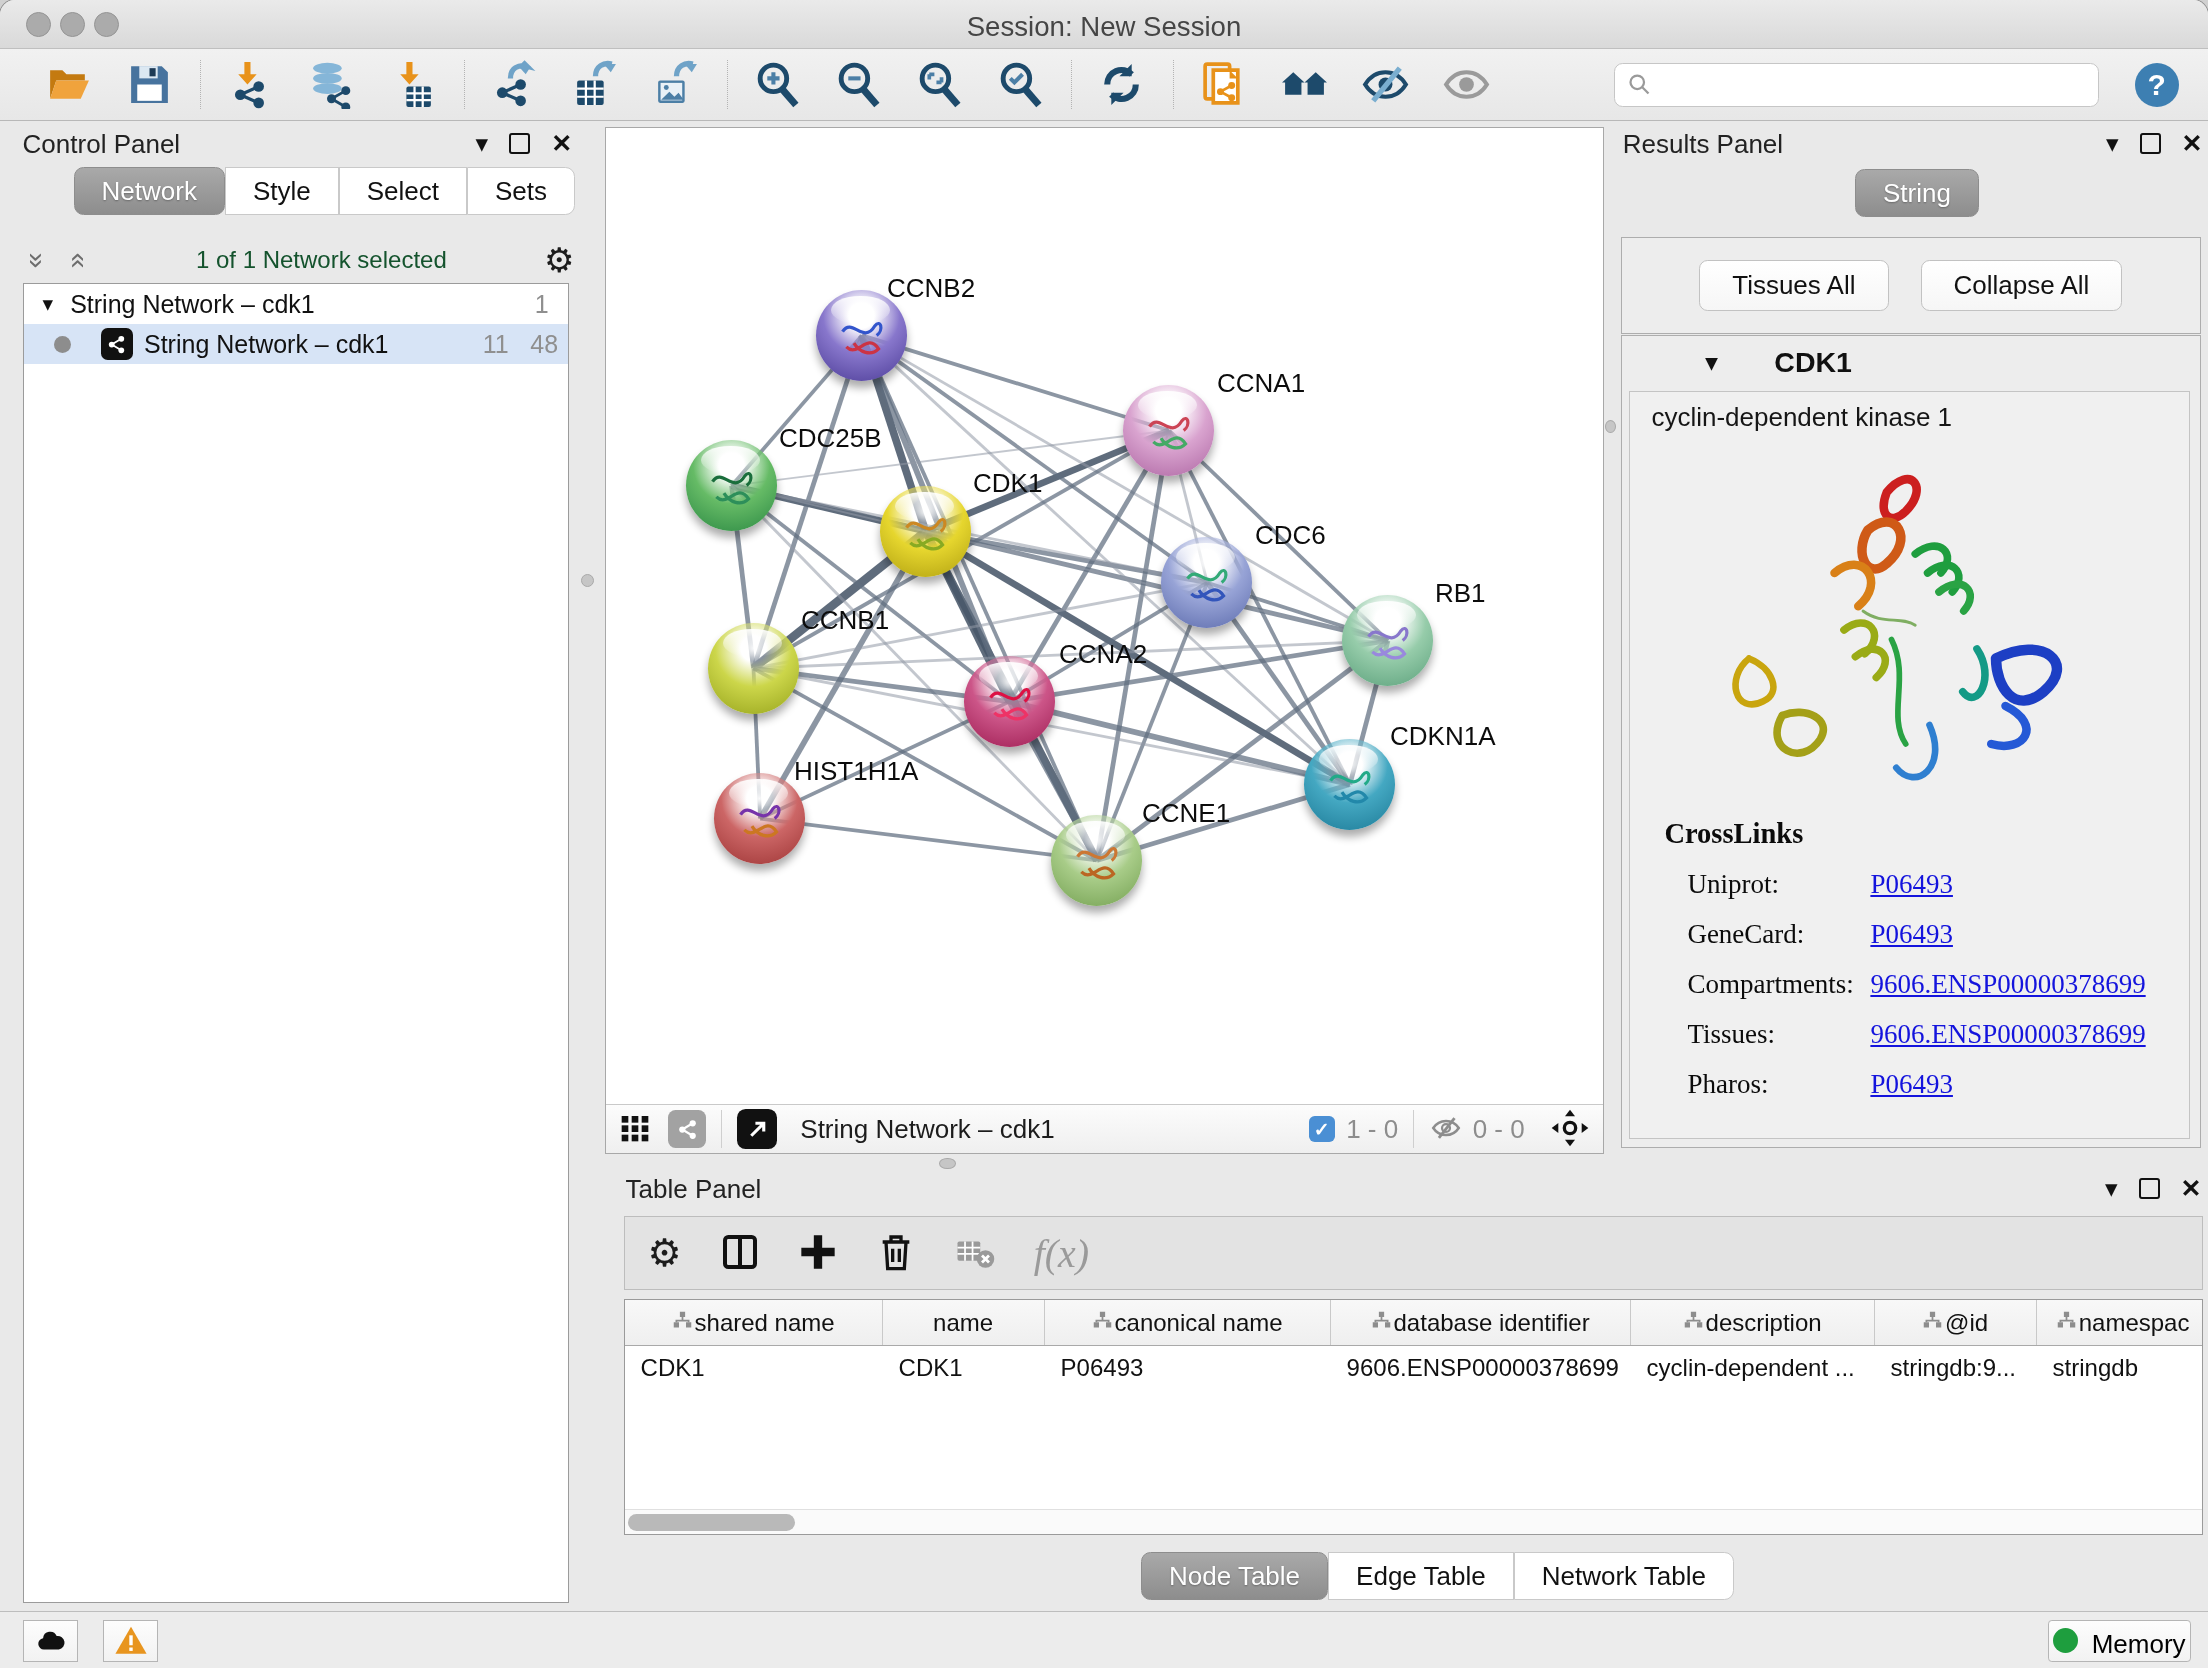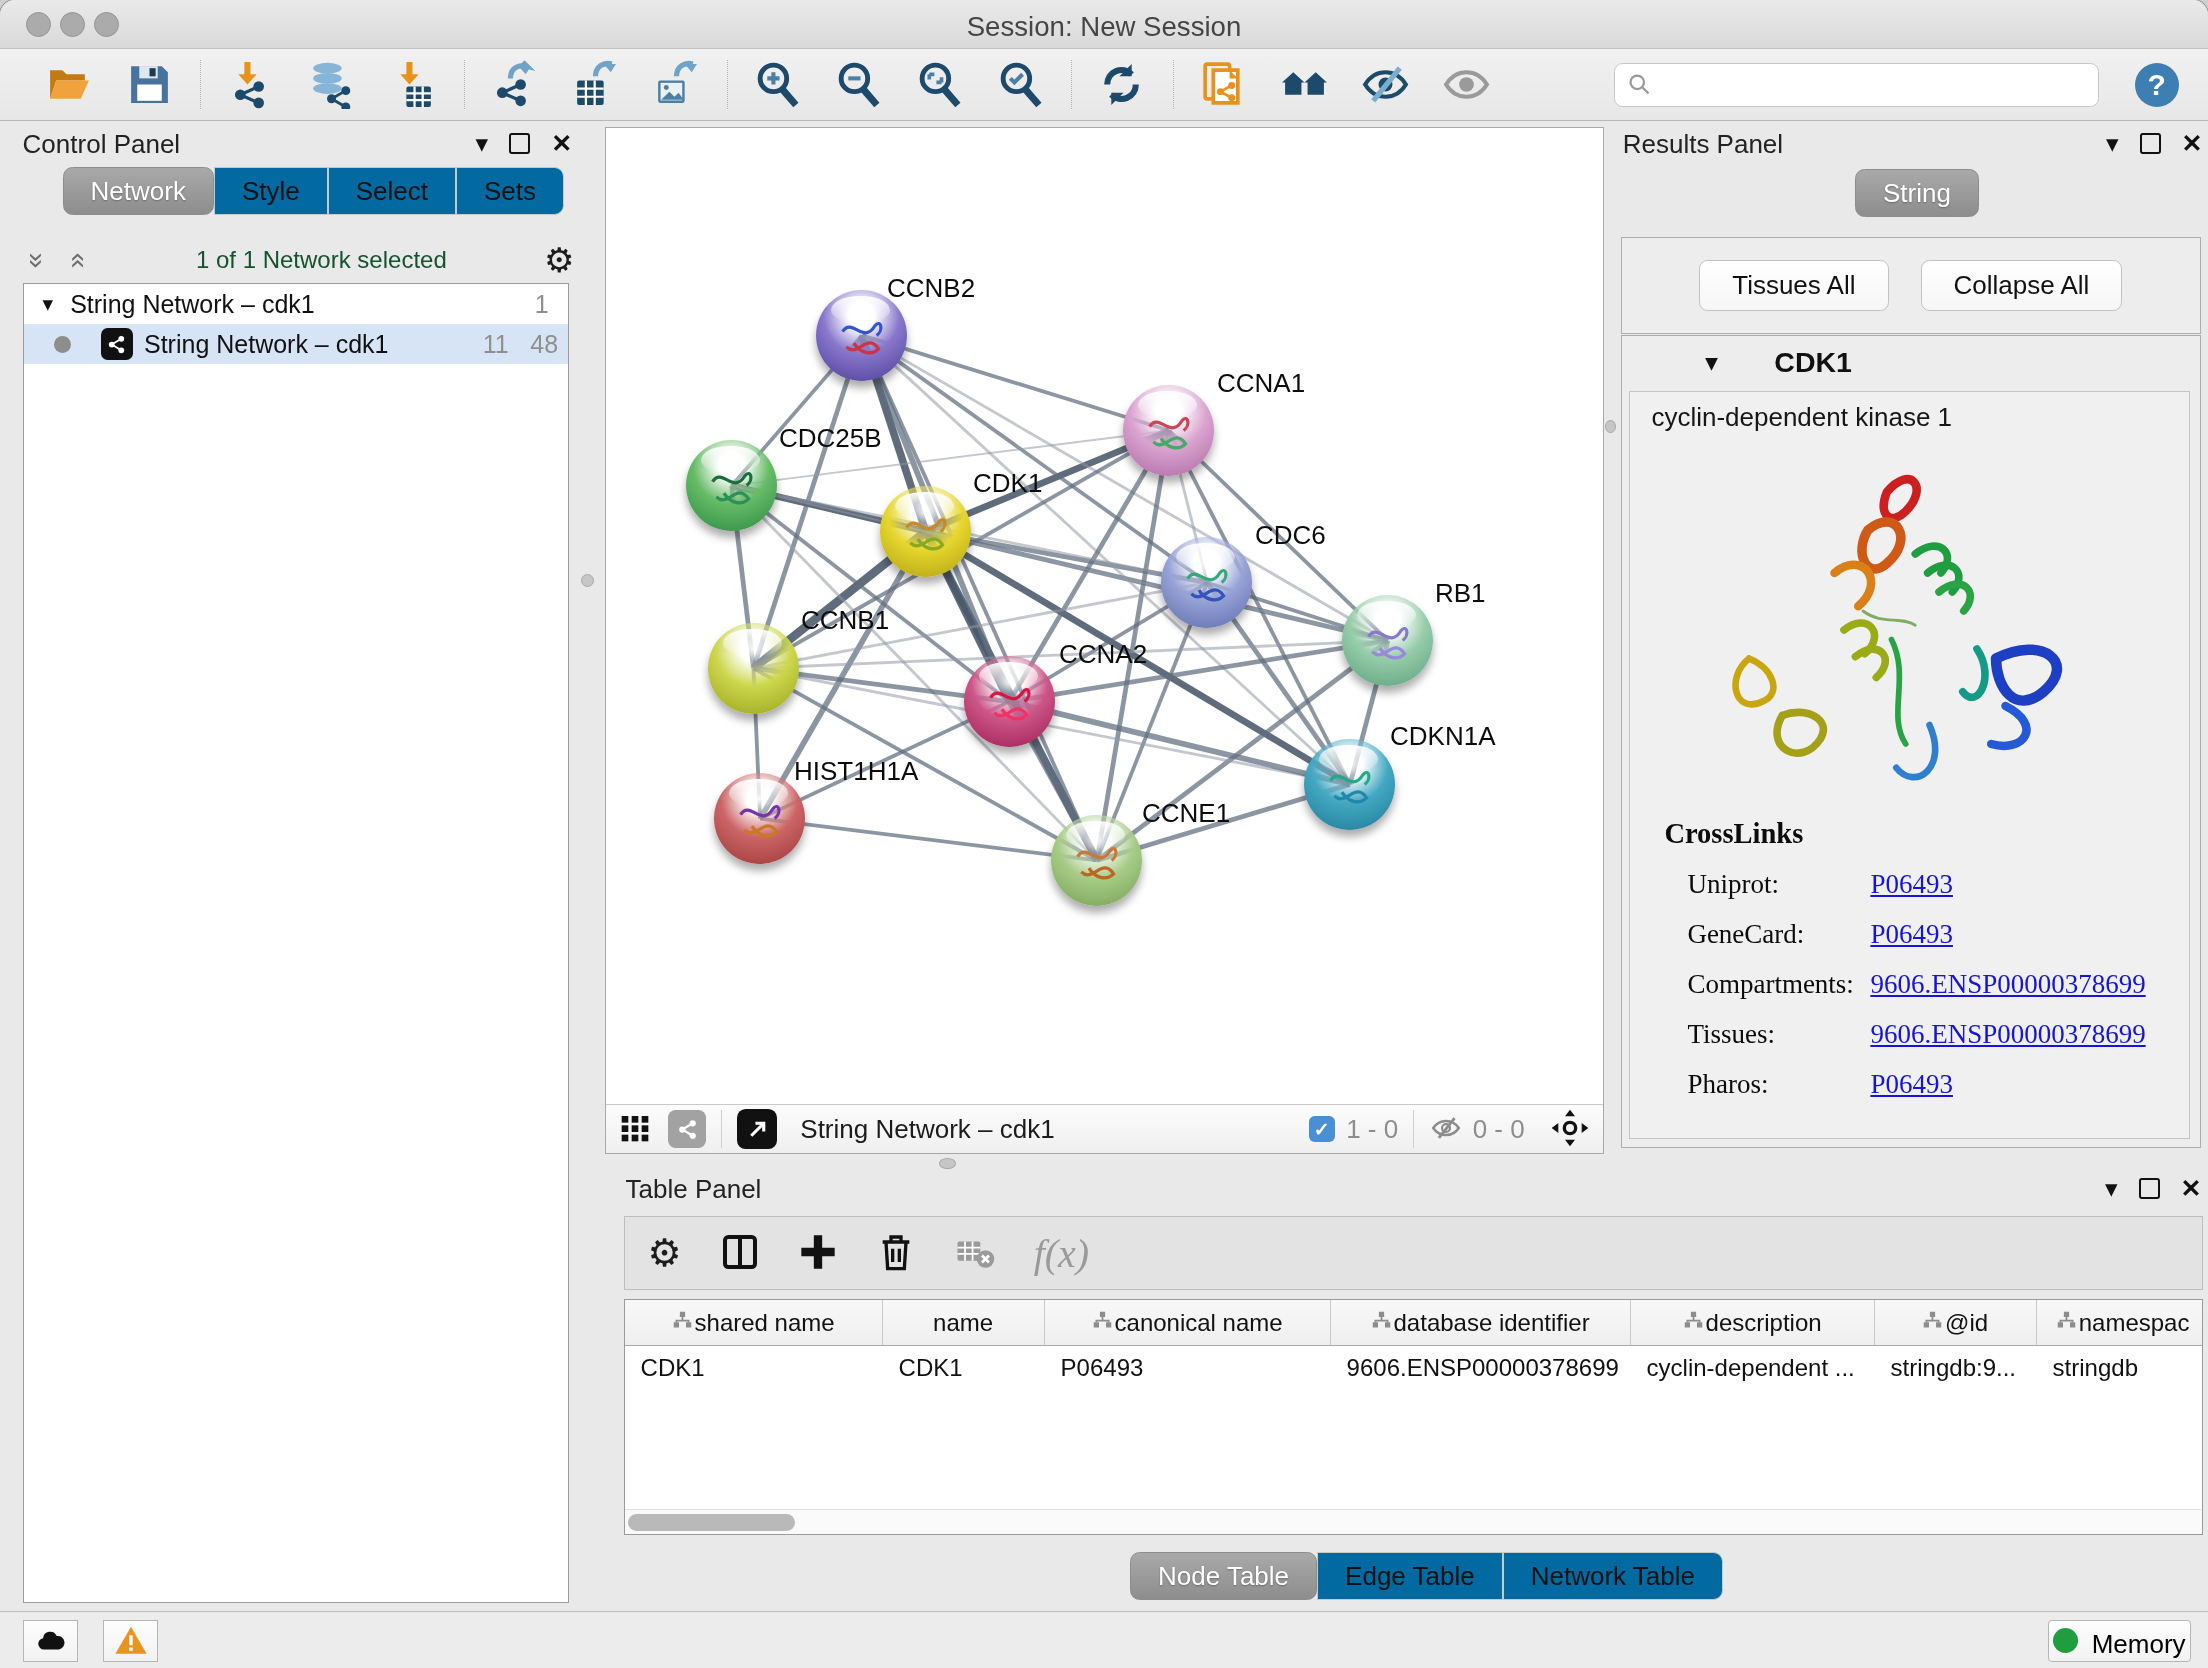--- a/index.html
+++ b/index.html
@@ -14,22 +14,22 @@
   .tbi{width:49px;height:49px;margin-right:32px;display:flex;align-items:center;justify-content:center;flex:0 0 auto;}
   .tbsep{width:0;height:49px;border-left:1.9px dotted #b3b3b3;margin:0 25px 0 -5.7px;flex:0 0 auto;}
   .searchbox{width:485px;height:44px;background:#fff;border:1.9px solid #c6c6c6;border-radius:8.6px;display:flex;align-items:center;padding:0 11.4px;margin-left:91px;color:#9a9a9a;}
   .searchbox input{border:none;outline:none;font-size:24px;width:418px;background:transparent;}
   .helpbtn{width:44px;height:44px;border-radius:50%;background:#3d7fb2;color:#fff;font-size:30px;font-weight:bold;display:flex;align-items:center;justify-content:center;margin-left:36px;}
   
   .panel-title{font-size:26px;color:#222;}
   .hbtns{position:absolute;display:flex;align-items:center;gap:21px;}
   .hb{font-size:25px;color:#111;line-height:1;}
   .hb.box{width:21px;height:21px;border:2.9px solid #111;border-radius:2.9px;}
-  .tab{height:48px;padding:0 27px;background:#0369a1;border:1px solid #c9c9c9;font-size:26px;color:#111;display:flex;align-items:center;justify-content:center;}
-  .tab.first{border-radius:9.5px 0 0 9.5px;}
+  .tab{height:48px;padding:0 27px;background:#ffffff;border:1px solid #c9c9c9;font-size:26px;color:#111;display:flex;align-items:center;justify-content:center;}
+  .tab.first{border-radius:9.5px 0 0 9.5px;margin-left:11px;}
   .tab.last{border-radius:0 9.5px 9.5px 0;}
   .tab.active{background:linear-gradient(#a9a9a9,#8d8d8d);color:#fff;border-color:#8d8d8d;border-radius:9.5px;text-shadow:0 1px 1.9px rgba(0,0,0,.3);}
   
   .control-panel{position:absolute;left:7.6px;top:127px;width:567px;height:1478px;}
   .cp-subheader{position:absolute;left:15px;top:112px;width:552px;height:42px;display:flex;align-items:center;}
   .chev{font-size:28.5px;color:#6d6d6d;display:inline-block;transform:rotate(90deg);margin-right:9.5px;width:28.5px;text-align:center;}
   .chev.up{transform:rotate(-90deg);}
   .gear{font-family:"DejaVu Sans",sans-serif;font-size:34px;color:#1c1c1c;}
   .treebox{position:absolute;left:15px;top:156px;width:546px;height:1320px;background:#fff;border:1.9px solid #9b9b9b;}
   .trow{height:40px;display:flex;align-items:center;font-size:25px;color:#111;position:relative;}

